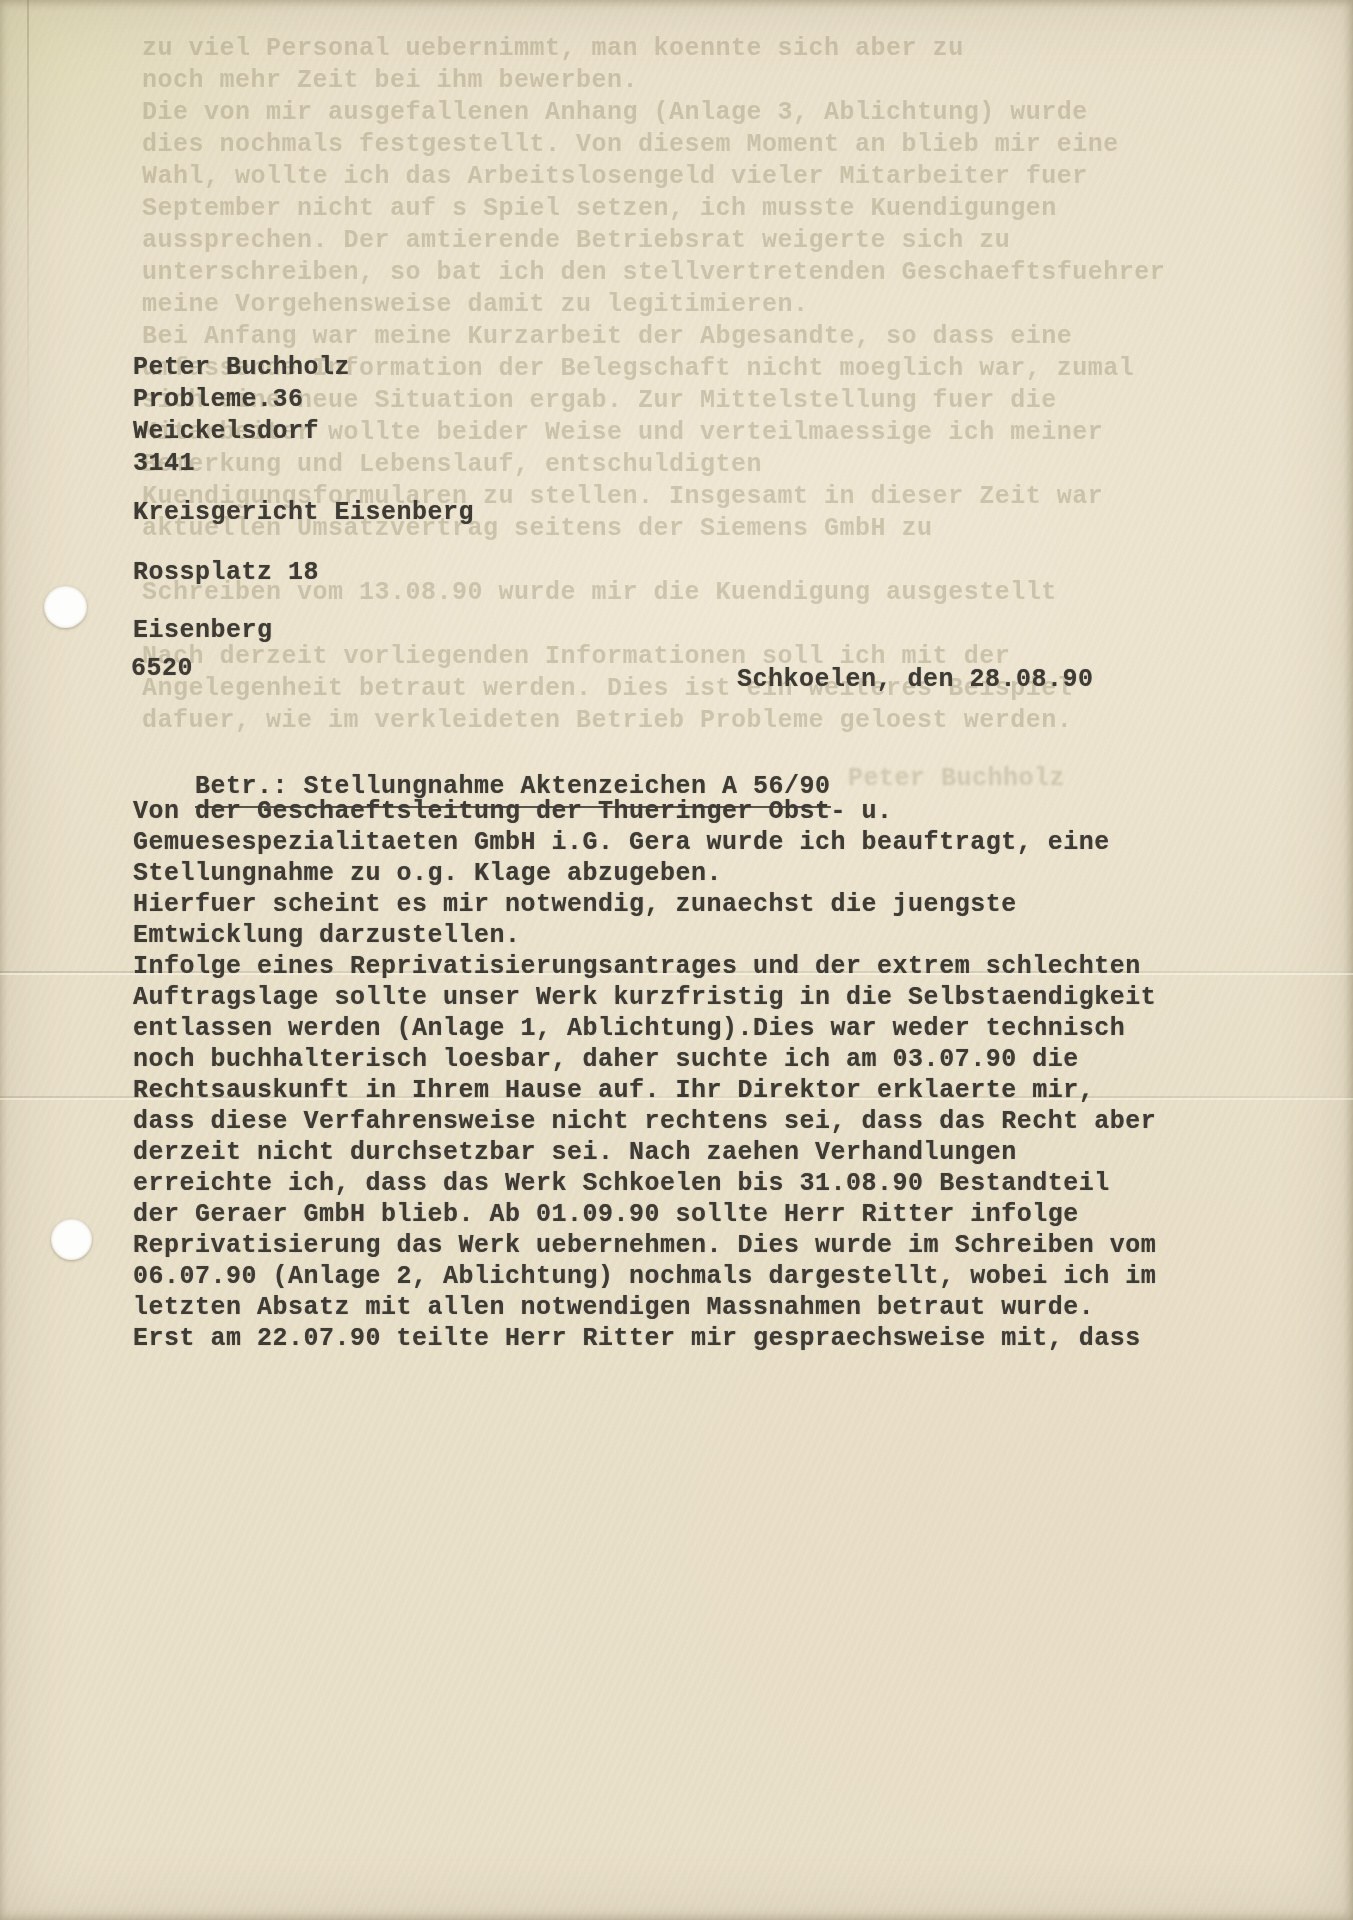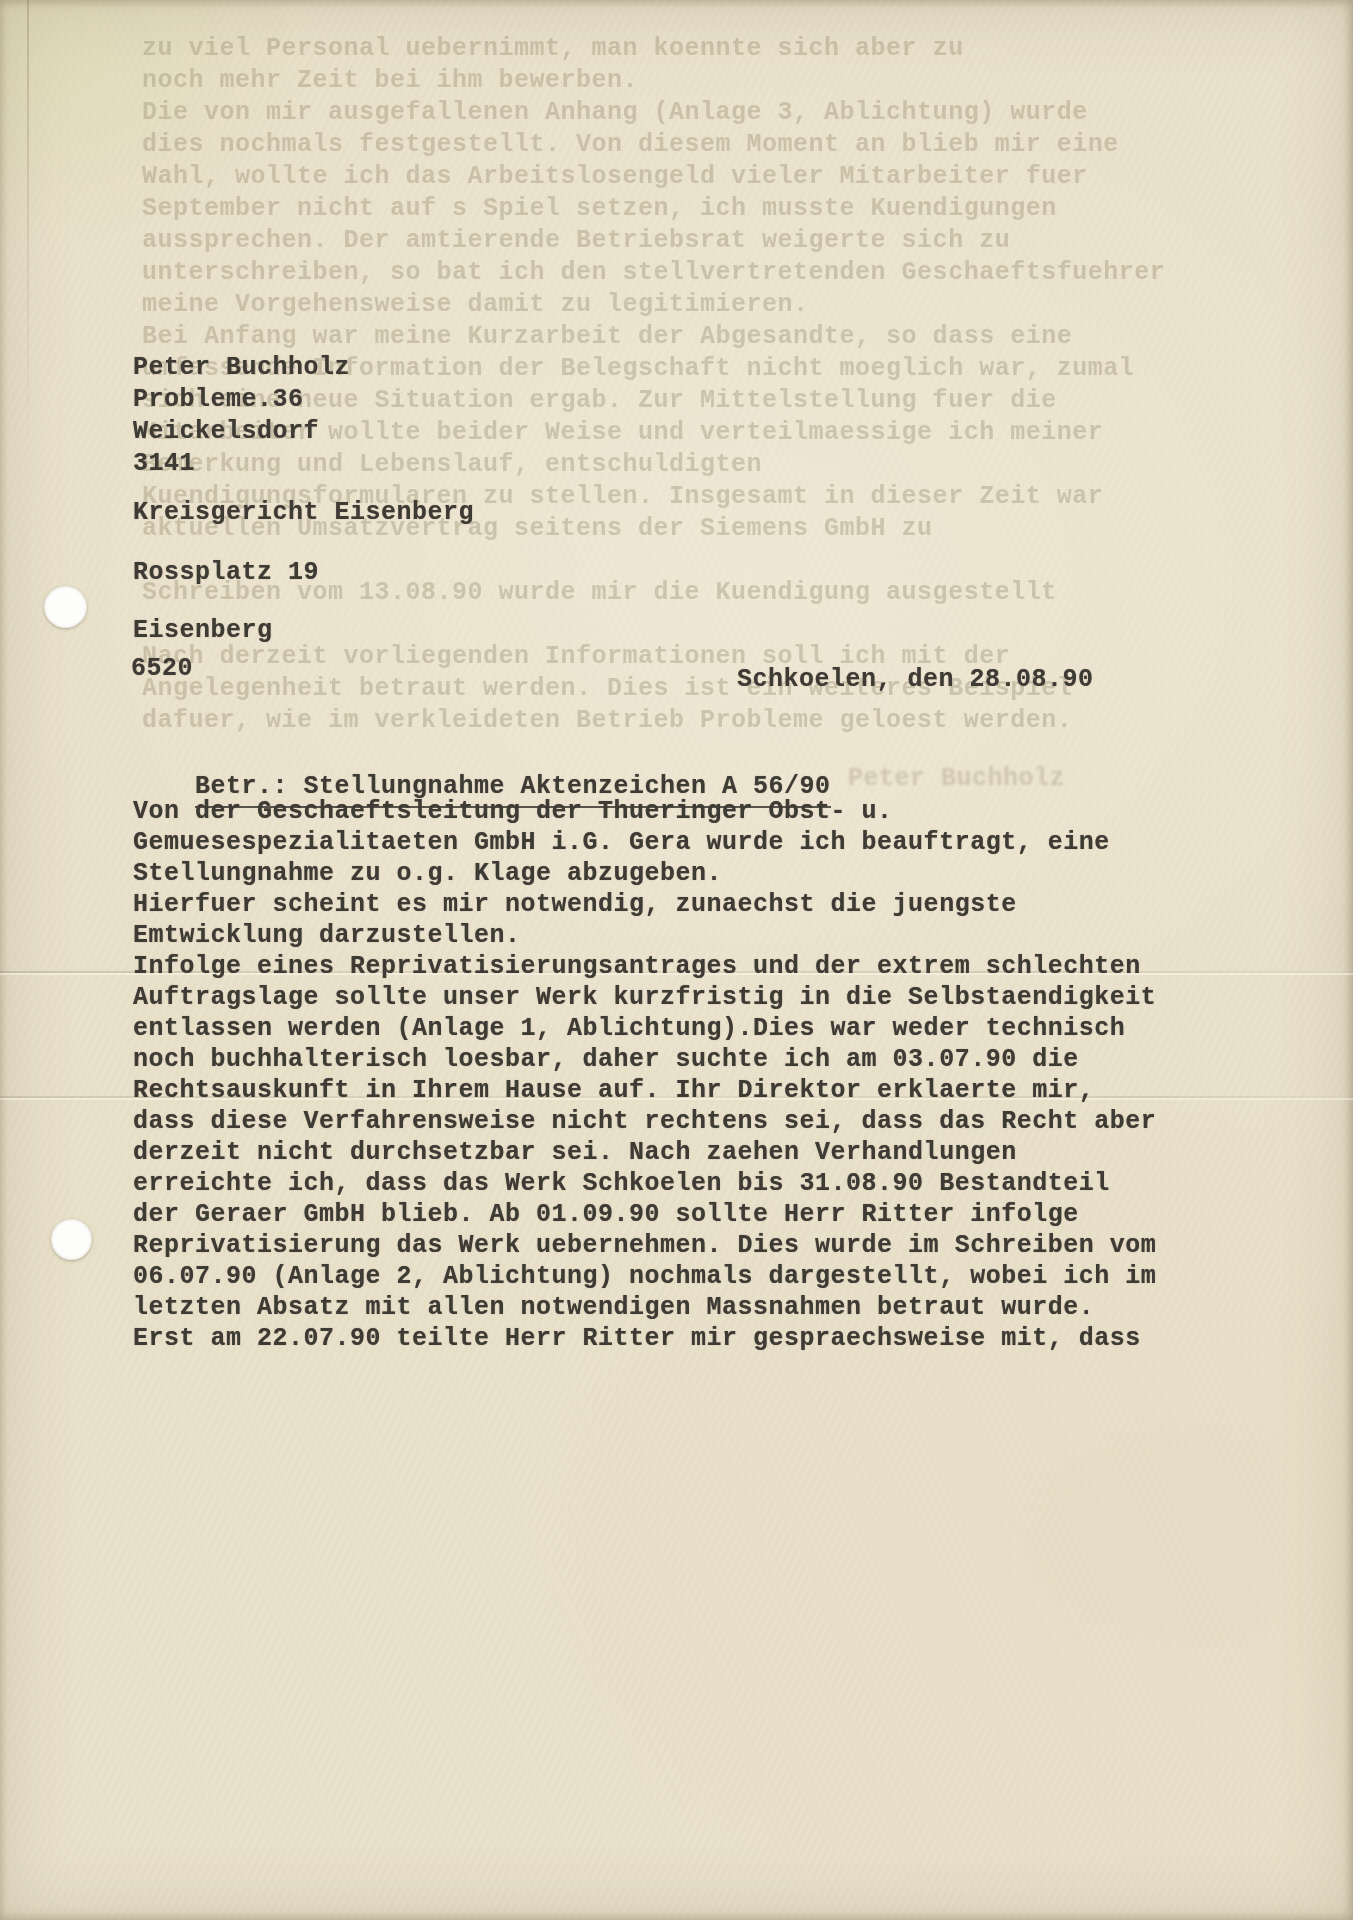--- a/index.html
+++ b/index.html
@@ -91,21 +91,21 @@
   <div class="crease crease-edge"></div>
   <div class="crease crease-1"></div>
   <div class="crease crease-2"></div>
   <div class="hole hole-top"></div>
   <div class="hole hole-bottom"></div>
 
   <div class="typed sender"><div class="sender-line">Peter Buchholz</div><div class="sender-line">Probleme.36</div><div class="sender-line">Weickelsdorf</div><div class="sender-line">3141</div></div>
 
   <div class="typed recipient-court">Kreisgericht Eisenberg</div>
 
-  <div class="typed recipient-street">Rossplatz 19</div>
+  <div class="typed recipient-street">Rossplatz 18</div>
 
   <div class="typed recipient-city">Eisenberg</div>
 
   <div class="typed recipient-postal">6520</div>
 
   <div class="typed dateline">Schkoelen, den 28.08.90</div>
 
   <div class="typed subject">
     <span class="subject-text">Betr.: Stellungnahme Aktenzeichen A 56/90</span>
   </div>

